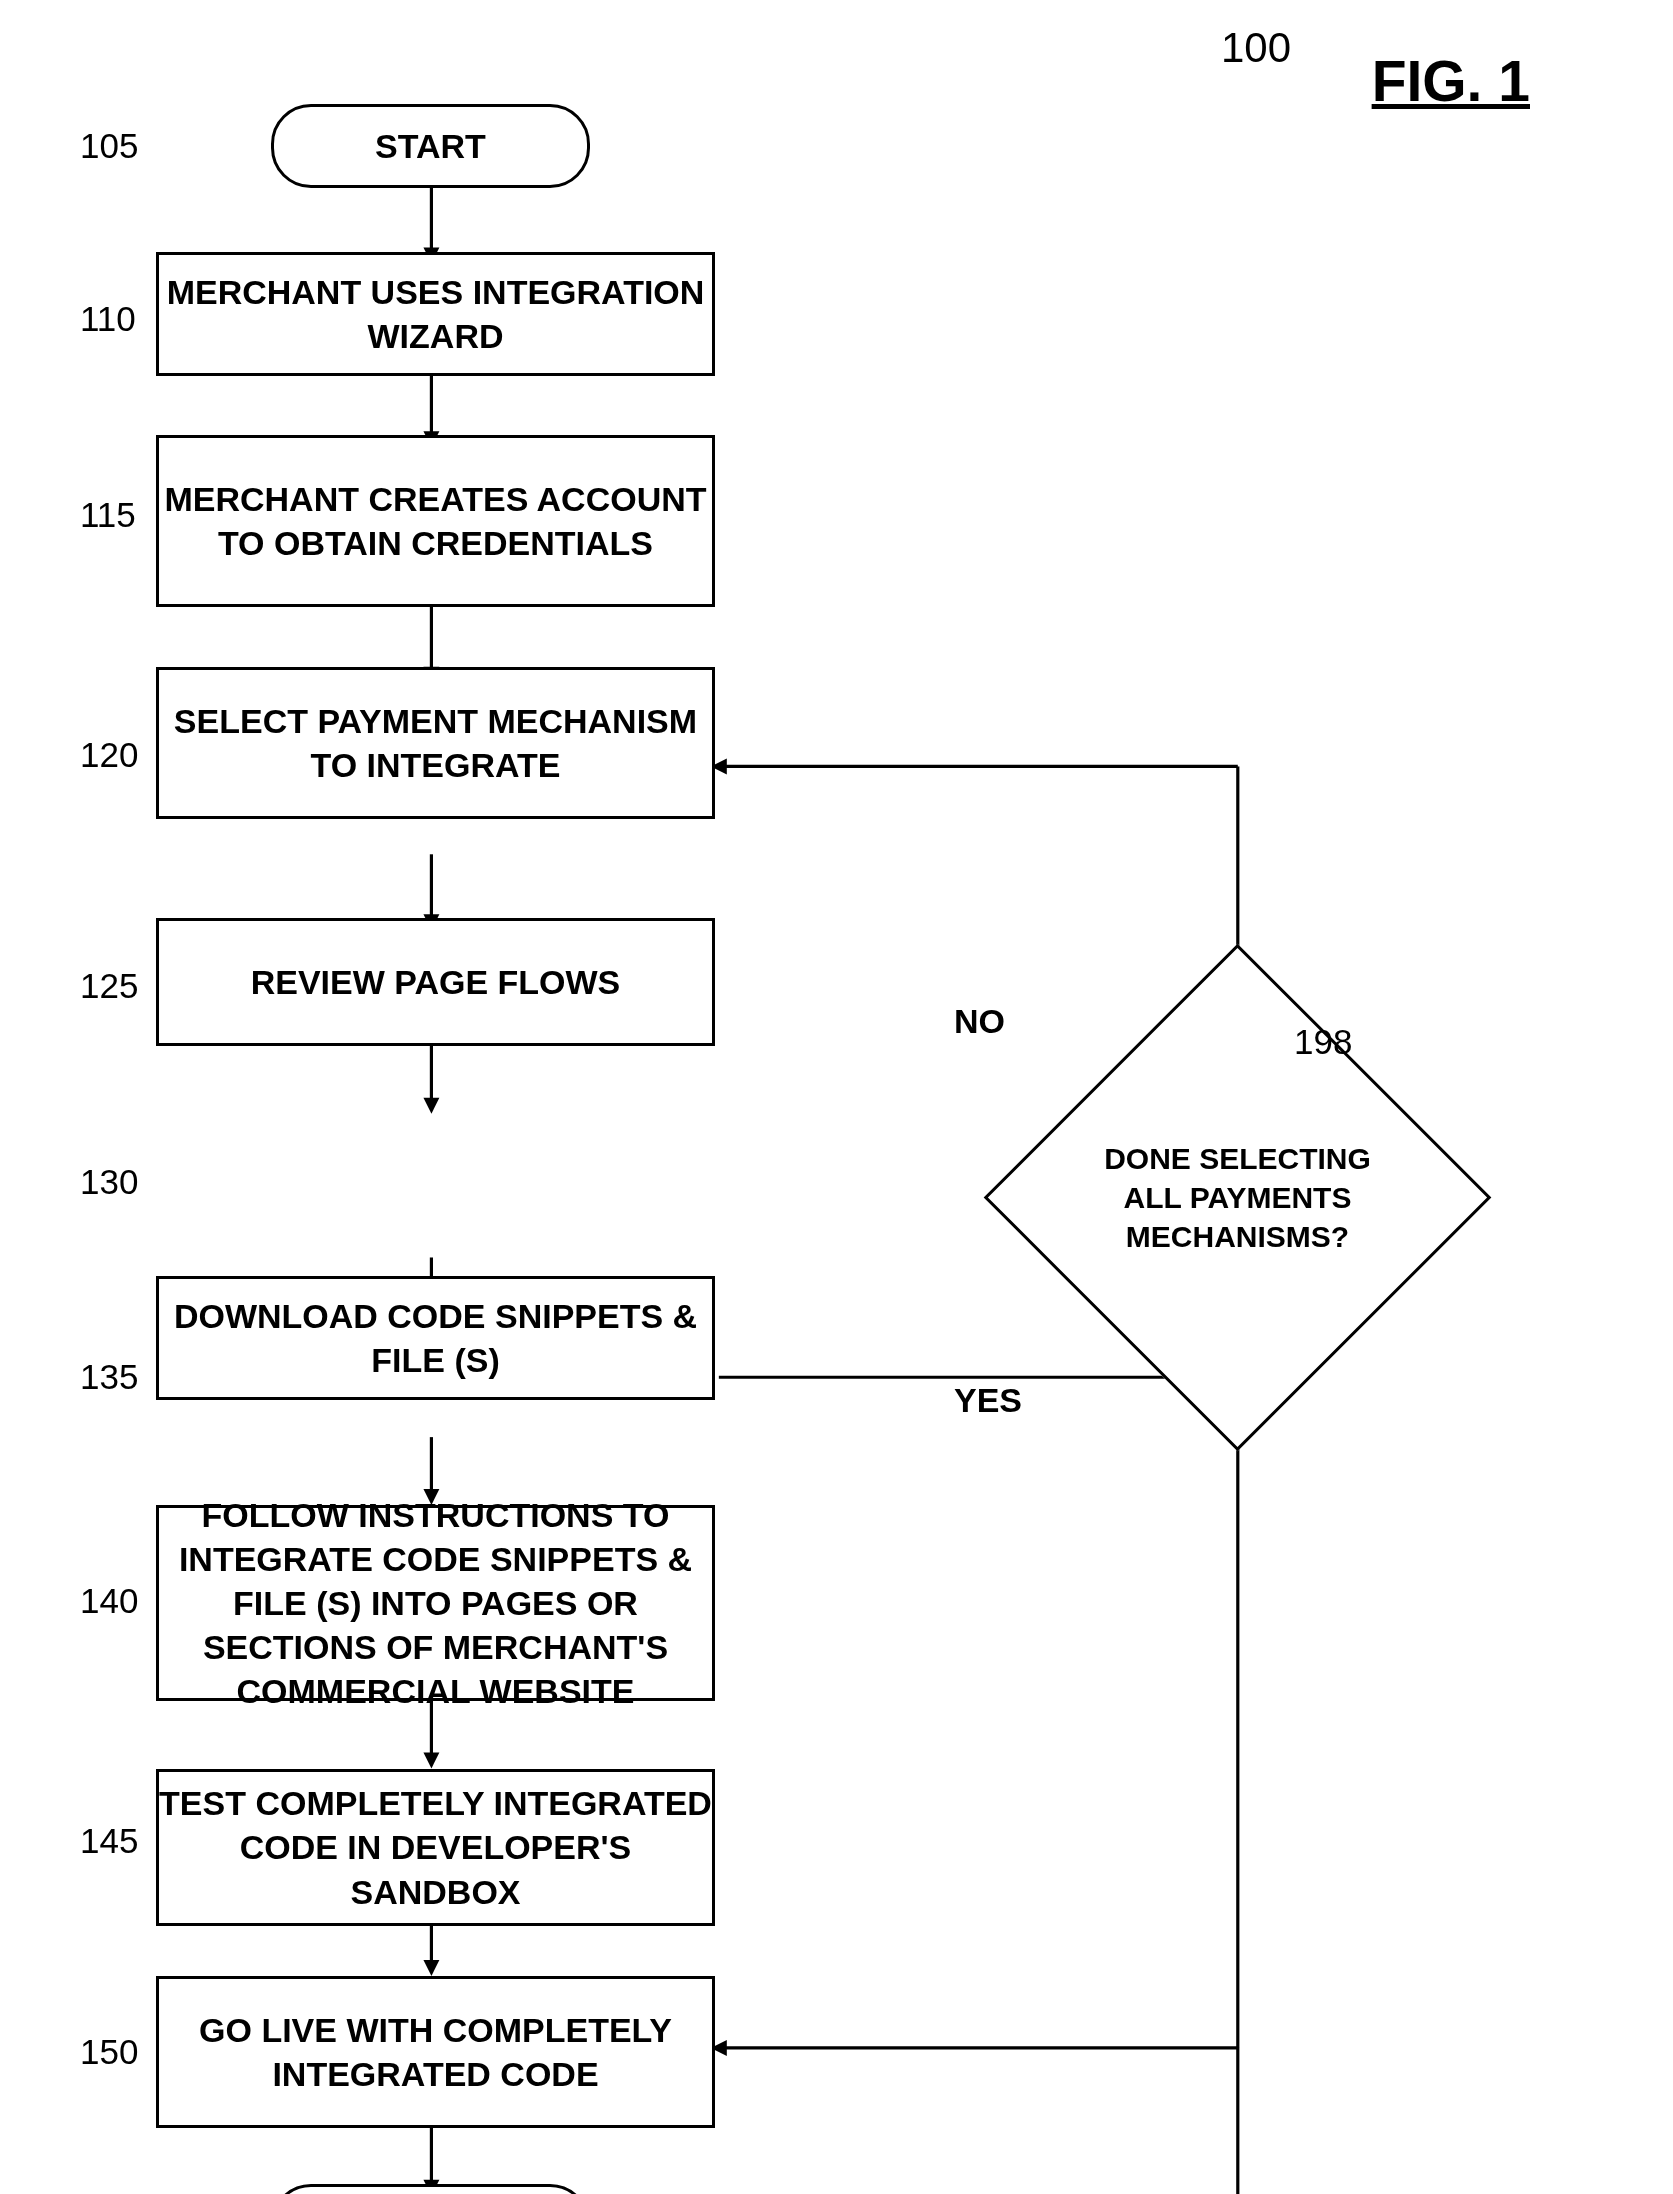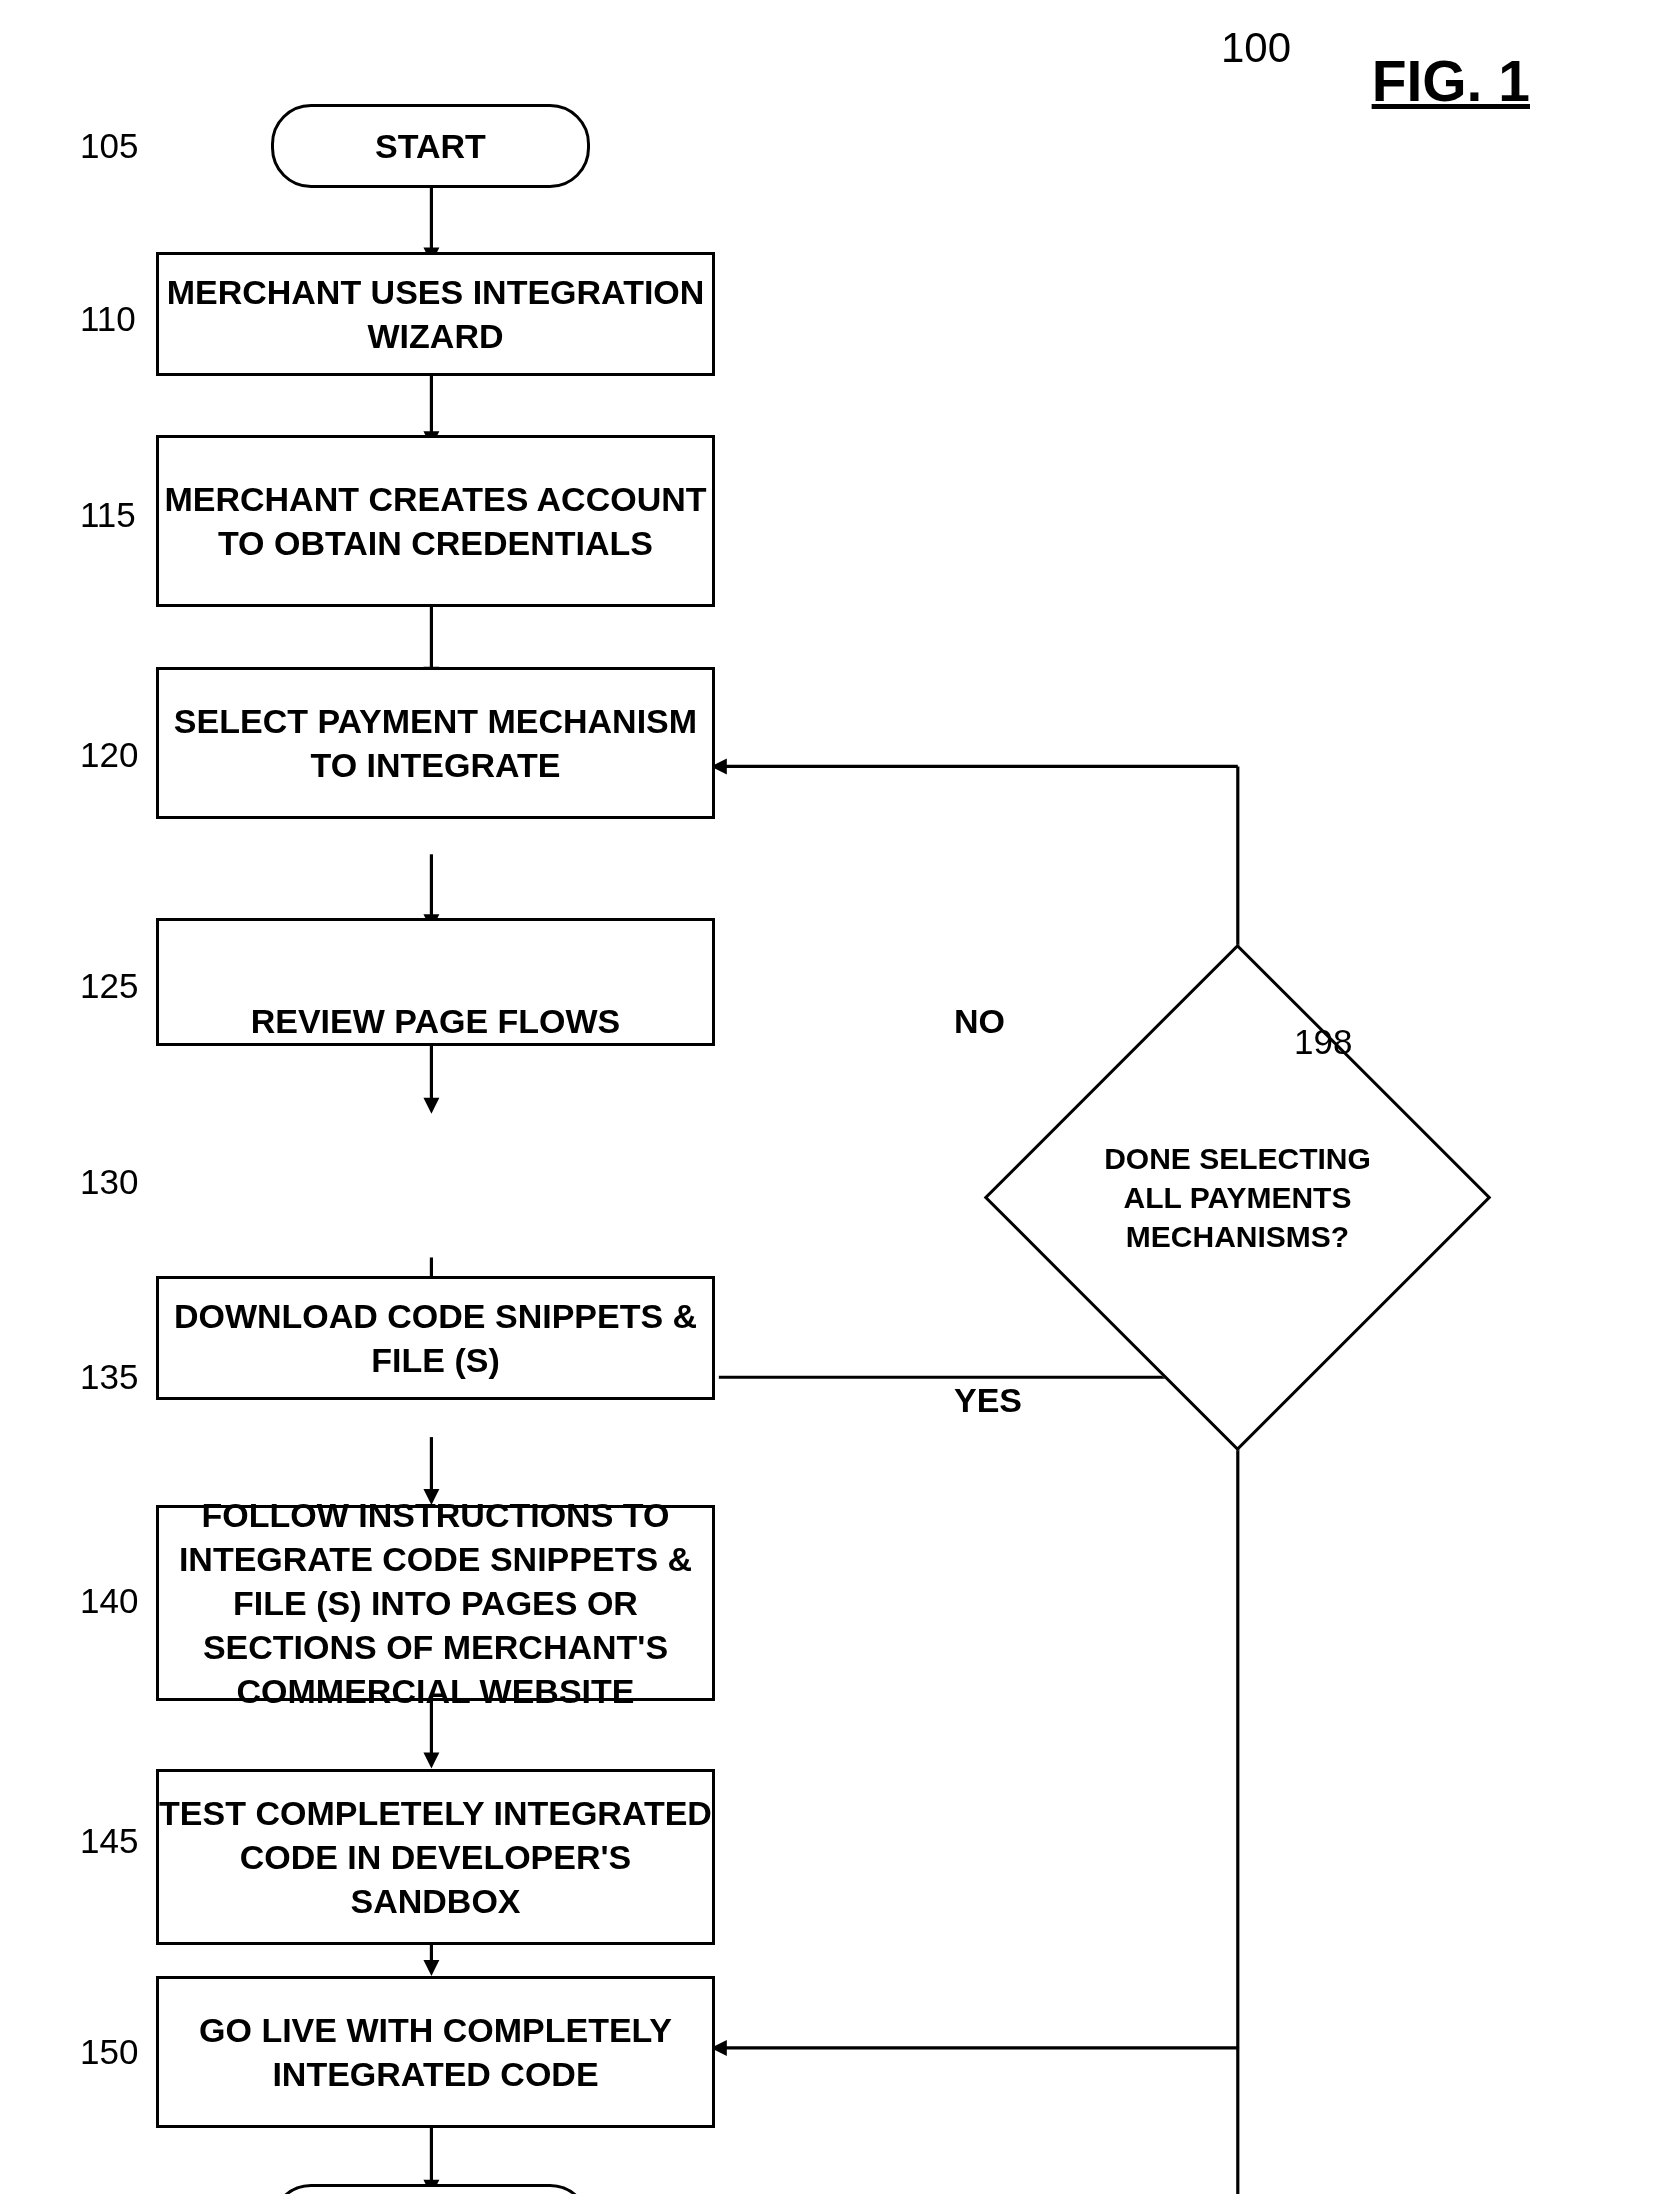--- a/index.html
+++ b/index.html
@@ -162,38 +162,38 @@
   <div class="flow-box" style="left:156px; top:435px; width:559px; height:172px;">
     <span>MERCHANT CREATES ACCOUNT TO OBTAIN CREDENTIALS</span>
   </div>
   <div class="ref-label" style="left:80px; top:495px;">115</div>
 
   <div class="flow-box" style="left:156px; top:667px; width:559px; height:152px;">
     <span>SELECT PAYMENT MECHANISM TO INTEGRATE</span>
   </div>
   <div class="ref-label" style="left:80px; top:735px;">120</div>
 
-  <div class="flow-box" style="left:156px; top:918px; width:559px; height:128px;align-items:flex-end;">
+  <div class="flow-box" style="left:156px; top:918px; width:559px; height:128px;">
     <span>REVIEW PAGE FLOWS</span>
   </div>
   <div class="ref-label" style="left:80px; top:966px;">125</div>
 
   <div class="ref-label" style="left:80px; top:1162px;">130</div>
 
   <div class="flow-box" style="left:156px; top:1276px; width:559px; height:124px;">
     <span>DOWNLOAD CODE SNIPPETS &amp; FILE (S)</span>
   </div>
   <div class="ref-label" style="left:80px; top:1357px;">135</div>
 
   <div class="flow-box" style="left:156px; top:1505px; width:559px; height:196px;">
     <span>FOLLOW INSTRUCTIONS TO INTEGRATE CODE SNIPPETS &amp; FILE (S) INTO PAGES OR SECTIONS OF MERCHANT'S COMMERCIAL WEBSITE</span>
   </div>
   <div class="ref-label" style="left:80px; top:1581px;">140</div>
 
-  <div class="flow-box" style="left:156px; top:1769px; width:559px; height:176px;">
+  <div class="flow-box" style="left:156px; top:1769px; width:559px; height:157px;">
     <span>TEST COMPLETELY INTEGRATED CODE IN DEVELOPER'S SANDBOX</span>
   </div>
   <div class="ref-label" style="left:80px; top:1821px;">145</div>
 
   <div class="flow-box" style="left:156px; top:1976px; width:559px; height:152px;">
     <span>GO LIVE WITH COMPLETELY INTEGRATED CODE</span>
   </div>
   <div class="ref-label" style="left:80px; top:2032px;">150</div>
 
   <div class="flow-box" style="left:271px; top:2184px; width:319px; height:84px; border-radius:40px;">

